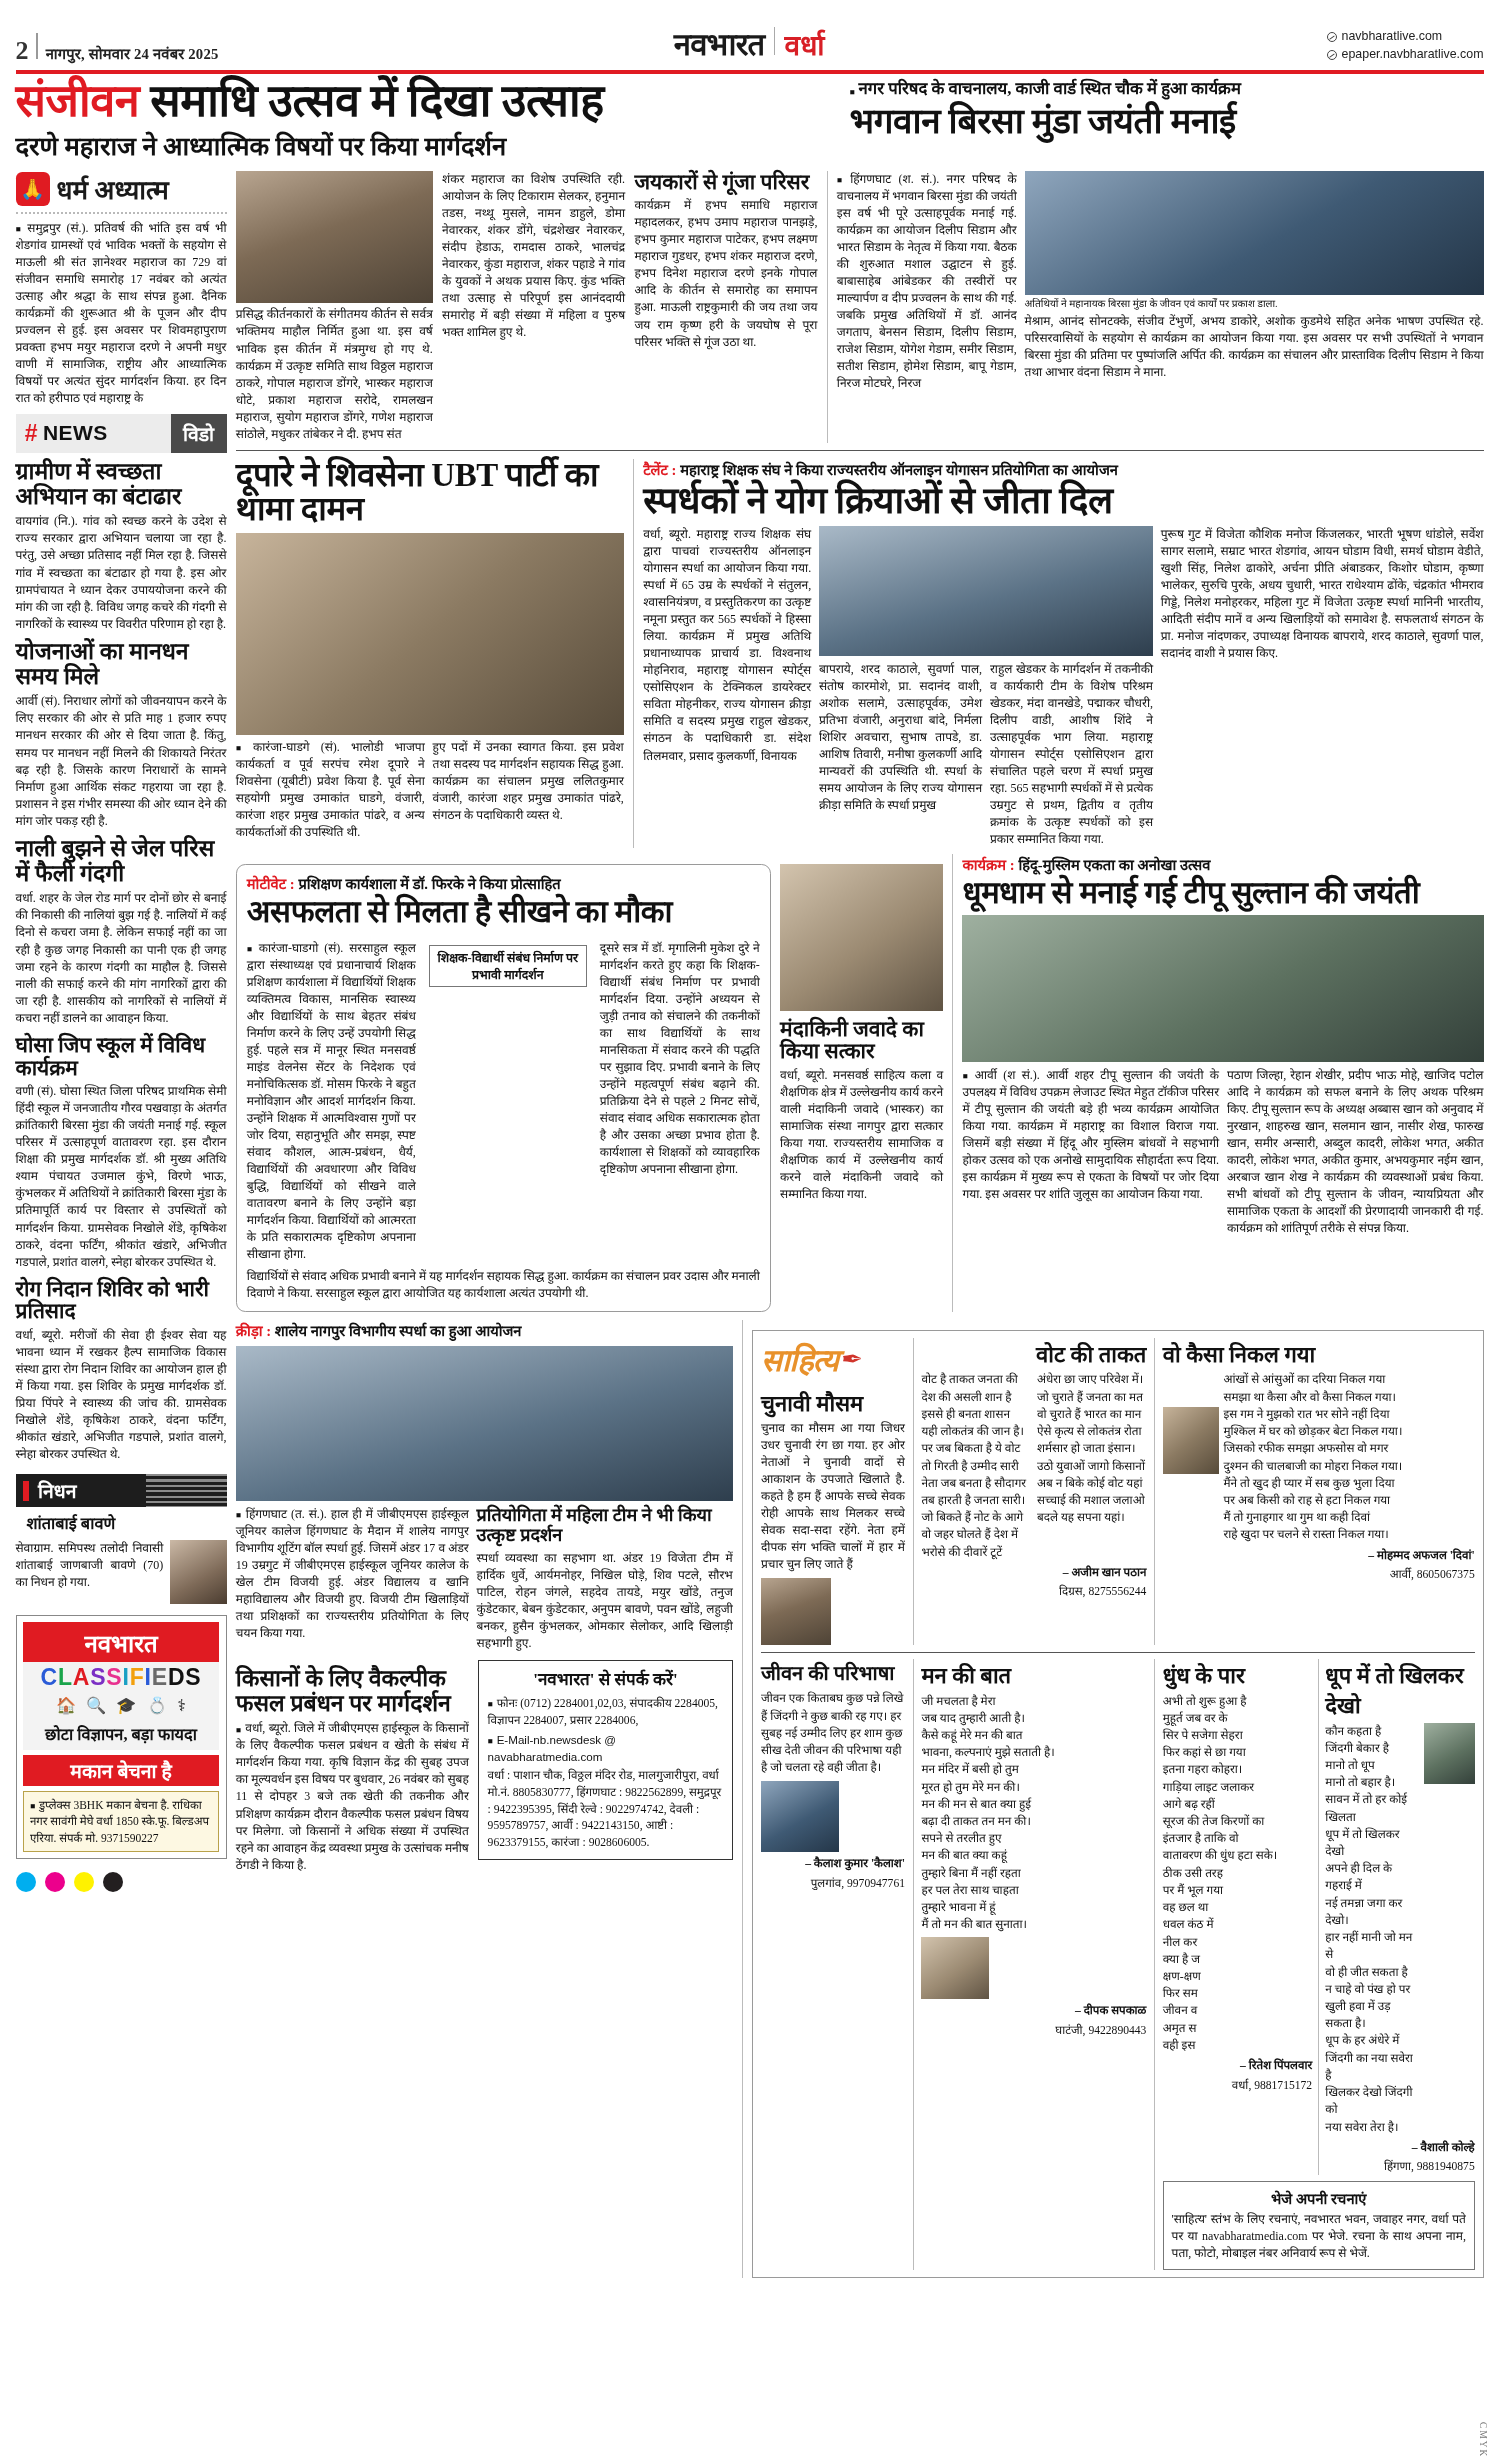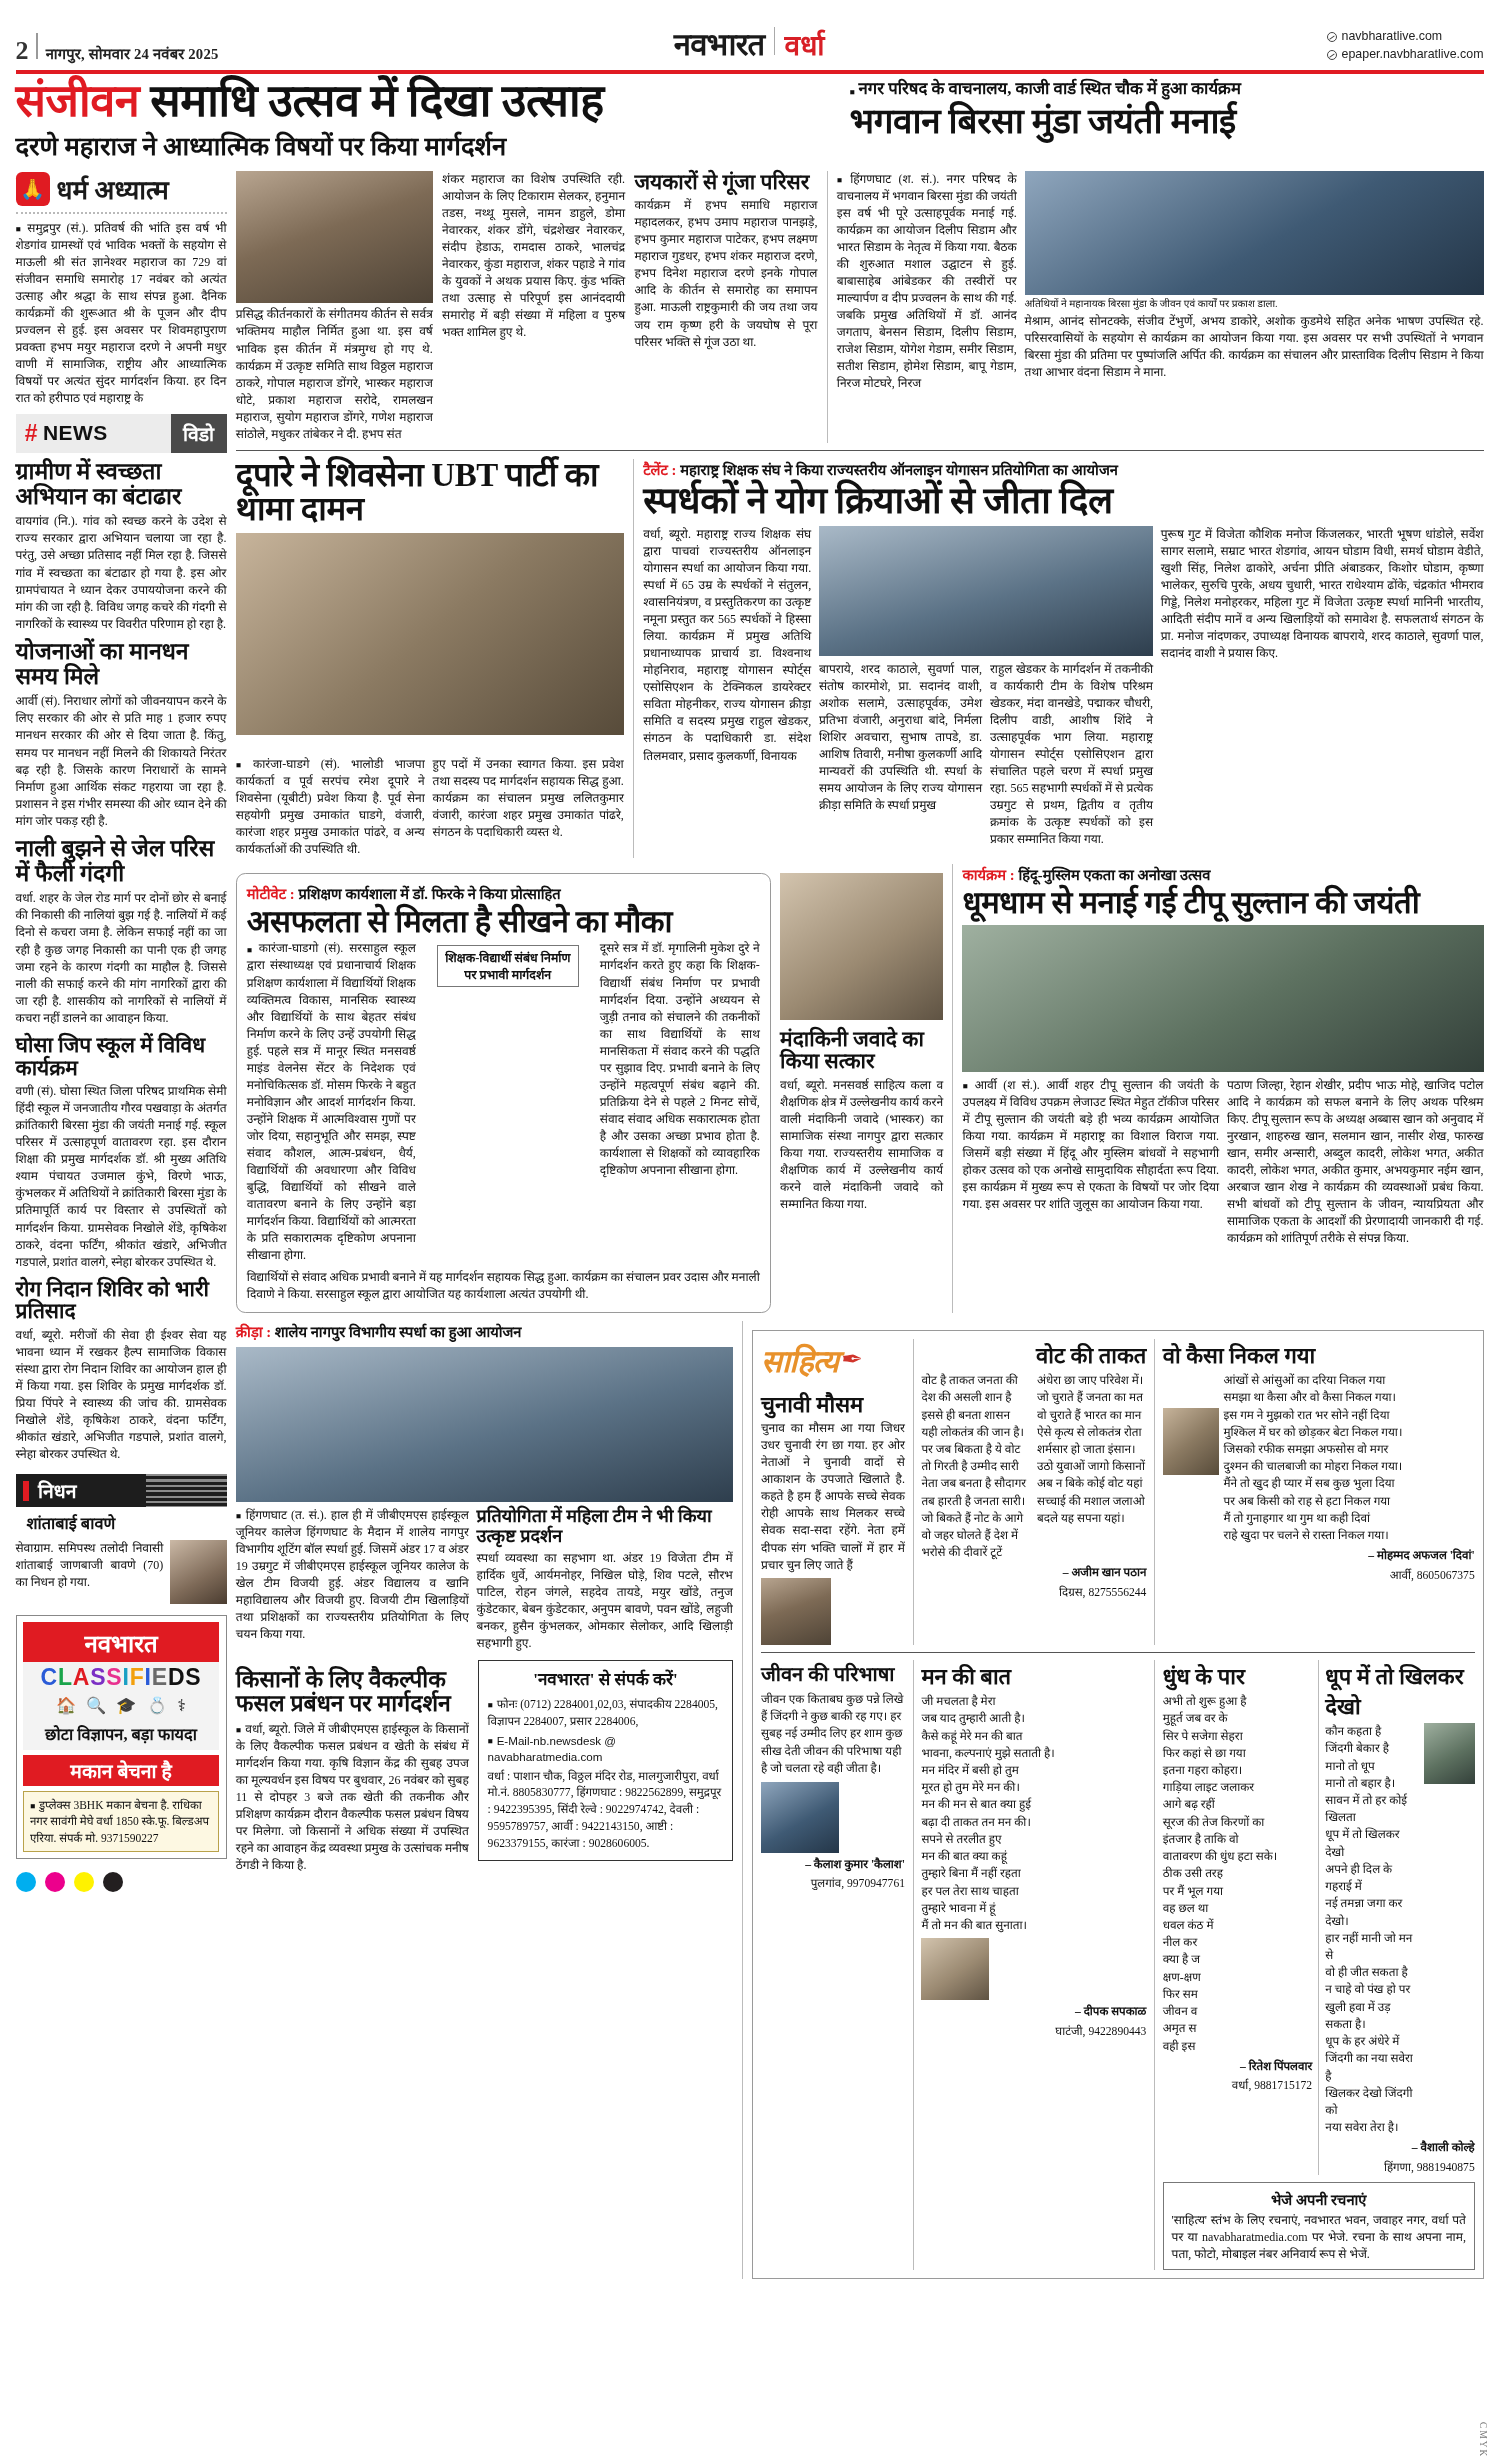--- a/index.html
+++ b/index.html
@@ -254,21 +254,21 @@
         </div>
       </div>
 
       <div class="hdiv" style="margin:7.8px 0;"></div>
 
       <div style="display:flex; gap:9.3px;">
 
         <div style="width:388px;">
           <div class="hl" style="font-size:33px;">दूपारे ने शिवसेना UBT पार्टी का थामा दामन</div>
           <div class="photo p3" style="height:202px;margin-top:6.2px;"></div>
-          <div style="display:flex;gap:7.8px;margin-top:21px;">
+          <div style="display:flex;gap:7.8px;margin-top:4px;">
             <div class="body-txt" style="width:189px;">
               <span class="sq"></span><span>कारंजा-घाडगे (सं). भालोडी भाजपा कार्यकर्ता व पूर्व सरपंच रमेश दूपारे ने शिवसेना (यूबीटी) प्रवेश किया है. पूर्व सेना सहयोगी प्रमुख उमाकांत घाडगे, वंजारी, कारंजा शहर प्रमुख उमाकांत पांढरे, व अन्य कार्यकर्ताओं की उपस्थिति थी.</span>
             </div>
             <div class="body-txt" style="flex:1;">हुए पदों में उनका स्वागत किया. इस प्रवेश तथा सदस्य पद मार्गदर्शन सहायक सिद्ध हुआ. कार्यक्रम का संचालन प्रमुख ललितकुमार वंजारी, कारंजा शहर प्रमुख उमाकांत पांढरे, संगठन के पदाधिकारी व्यस्त थे.</div>
           </div>
         </div>
 
         <div class="vdiv"></div>
 
         <div style="flex:1;">
@@ -298,21 +298,21 @@
       <div style="display:flex; gap:9.3px; margin-top:6.2px;">
 
         <div style="width:535px;">
           <div class="featbox">
             <div class="kicker">
               <span class="tag">मोटीवेट :</span>
               <span>प्रशिक्षण कार्यशाला में डॉ. फिरके ने किया प्रोत्साहित</span>
             </div>
             <div class="hl" style="font-size:31px;margin-top:3.1px;">असफलता से मिलता है सीखने का मौका</div>
 
-            <div style="display:flex;gap:21px;margin-top:3px;">
+            <div style="display:flex;gap:13px;margin-top:12px;">
               <div style="width:169px;">
                 <div class="body-txt">
                   <span class="sq"></span><span>कारंजा-घाडगो (सं). सरसाहुल स्कूल द्वारा संस्थाध्यक्ष एवं प्रधानाचार्य शिक्षक प्रशिक्षण कार्यशाला में विद्यार्थियों शिक्षक व्यक्तिमत्व विकास, मानसिक स्वास्थ्य और विद्यार्थियों के साथ बेहतर संबंध निर्माण करने के लिए उन्हें उपयोगी सिद्ध हुई. पहले सत्र में मानूर स्थित मनसवर्ष्ठ माइंड वेलनेस सेंटर के निदेशक एवं मनोचिकित्सक डॉ. मोसम फिरके ने बहुत मनोविज्ञान और आदर्श मार्गदर्शन किया. उन्होंने शिक्षक में आत्मविश्वास गुणों पर जोर दिया, सहानुभूति और समझ, स्पष्ट संवाद कौशल, आत्म-प्रबंधन, धैर्य, विद्यार्थियों की अवधारणा और विविध बुद्धि, विद्यार्थियों को सीखने वाले वातावरण बनाने के लिए उन्होंने बड़ा मार्गदर्शन किया. विद्यार्थियों को आत्मरता के प्रति सकारात्मक दृष्टिकोण अपनाना सीखाना होगा.</span>
                 </div>
               </div>
               <div style="flex:1;">
                 <div style="border:0.8px solid #777;padding:3.1px 4.7px;font-size:12.4px;font-weight:700;margin-top:4.7px;text-align:center;">शिक्षक-विद्यार्थी संबंध निर्माण पर प्रभावी मार्गदर्शन</div>
               </div>
               <div style="width:160px;">
                 <div class="body-txt">दूसरे सत्र में डॉ. मृगालिनी मुकेश दुरे ने मार्गदर्शन करते हुए कहा कि शिक्षक-विद्यार्थी संबंध निर्माण पर प्रभावी मार्गदर्शन दिया. उन्होंने अध्ययन से जुड़ी तनाव को संचालने की तकनीकों का साथ विद्यार्थियों के साथ मानसिकता में संवाद करने की पद्धति पर सुझाव दिए. प्रभावी बनाने के लिए उन्होंने महत्वपूर्ण संबंध बढ़ाने की. प्रतिक्रिया देने से पहले 2 मिनट सोचें, संवाद संवाद अधिक सकारात्मक होता है और उसका अच्छा प्रभाव होता है. कार्यशाला से शिक्षकों को व्यावहारिक दृष्टिकोण अपनाना सीखाना होगा.</div>

